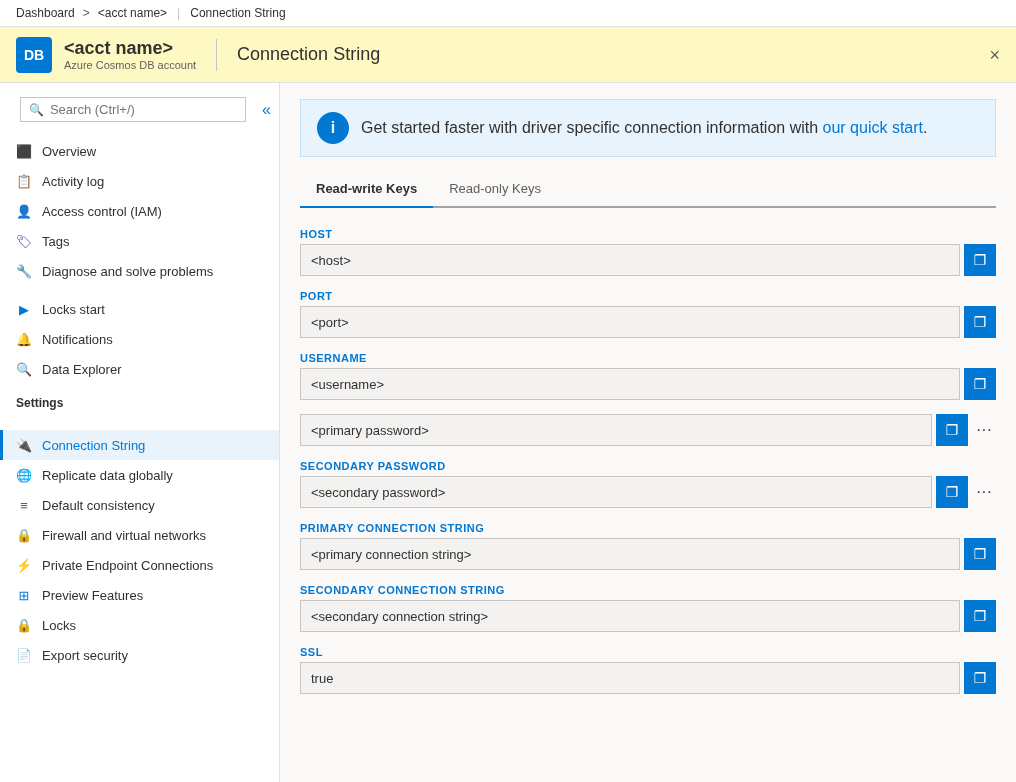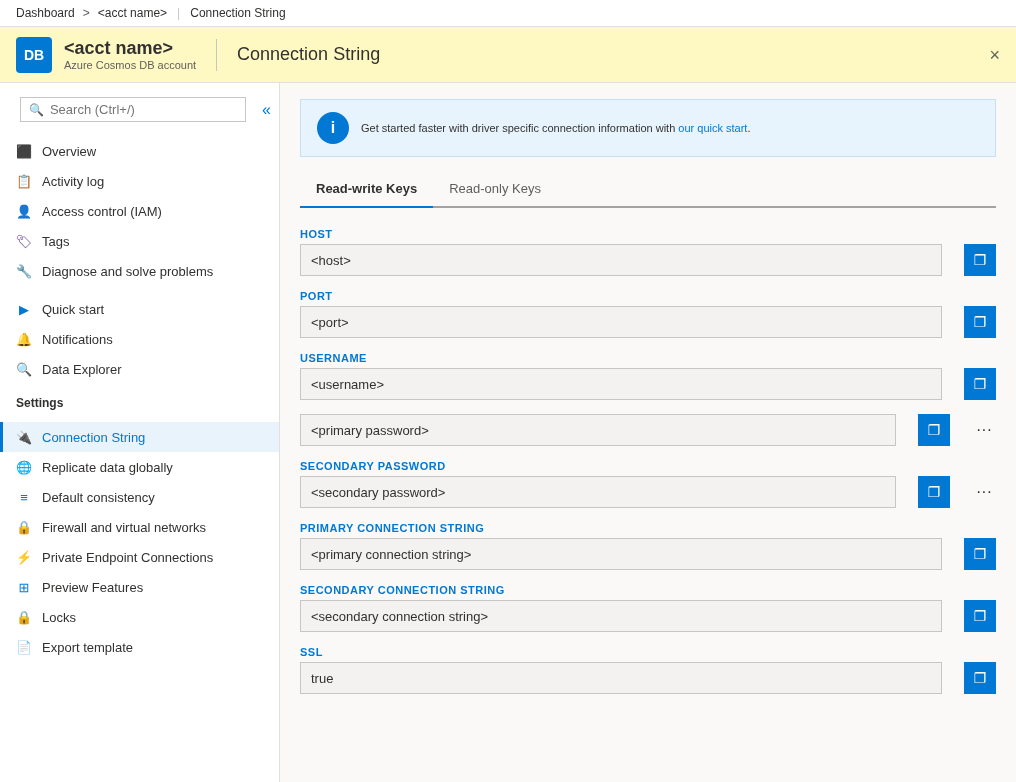--- a/index.html
+++ b/index.html
@@ -56,56 +56,56 @@
     .search-icon { color: #605e5c; margin-right: 6px; font-size: 12px; }
 
     .nav-item {
       display: flex; align-items: center; gap: 10px;
       padding: 7px 16px; cursor: pointer; color: #323130; font-size: 13px;
     }
     .nav-item.active { background: #e9f3fb; color: #0078d4; border-left: 3px solid #0078d4; padding-left: 13px; }
     .nav-item .nav-icon { width: 16px; height: 16px; display: flex; align-items: center; justify-content: center; flex-shrink: 0; }
 
     .section-header {
-      padding: 12px 16px 12px; font-size: 12px; font-weight: 600;
+      padding: 12px 16px 20px; font-size: 12px; font-weight: 600;
       color: #323130; text-transform: none;
     }
 
     
     .sidebar-scroll { flex: 1; overflow-y: auto; }
 
     
     .main { flex: 1; background: #faf9f8; overflow-y: auto; padding: 16px 20px; position: relative; }
 
     
     .info-banner {
       display: flex; align-items: center; gap: 12px;
       background: #e8f4fd; padding: 12px 16px; margin-bottom: 16px;
       border: 1px solid #c7e0f4;
     }
     .info-icon {
       width: 32px; height: 32px; background: #0078d4; border-radius: 50%;
       display: flex; align-items: center; justify-content: center;
       color: #fff; font-size: 16px; font-weight: bold; flex-shrink: 0;
     }
-    .info-text { font-size: 11px; color: #323130; }
+    .info-text { font-size: 16px; color: #323130; }
     .info-text a { color: #0078d4; text-decoration: none; }
 
     
     .tabs { display: flex; border-bottom: 2px solid #a3a3a3; margin-bottom: 20px; }
     .tab {
       padding: 8px 16px 10px; cursor: pointer; font-size: 13px; color: #605e5c;
       border-bottom: 2px solid transparent; margin-bottom: -2px;
     }
     .tab.active { color: #323130; font-weight: 600; border-bottom-color: #0078d4; }
 
     
     .field-group { margin-bottom: 14px; }
     .field-label { font-size: 11px; font-weight: 600; color: #0078d4; text-transform: uppercase; margin-bottom: 4px; letter-spacing: 0.5px; }
-    .field-row { display: flex; gap: 22px; }
+    .field-row { display: flex; gap: 4px; }
     .field-input {
       flex: 1; padding: 6px 10px; border: 1px solid #c8c6c4;
       background: #f3f2f1; font-size: 13px; color: #323130; outline: none;
       height: 32px;
     }
     .copy-btn {
       width: 32px; height: 32px; background: #0078d4; border: none;
       display: flex; align-items: center; justify-content: center;
       cursor: pointer; flex-shrink: 0; color: #fff; font-size: 14px;
     }
@@ -180,21 +180,21 @@
         </div>
         <div class="nav-item">
           <span class="nav-icon" style="color:#0078d4;">🔧</span>
           <span>Diagnose and solve problems</span>
         </div>
 
         <div style="height:8px;"></div>
 
         <div class="nav-item">
           <span class="nav-icon" style="color:#0078d4;">▶</span>
-          <span>Quick start</span>
+          <span>Locks start</span>
         </div>
         <div class="nav-item">
           <span class="nav-icon" style="color:#0078d4;">🔔</span>
           <span>Notifications</span>
         </div>
         <div class="nav-item">
           <span class="nav-icon" style="color:#0078d4;">🔍</span>
           <span>Data Explorer</span>
         </div>
 
@@ -223,21 +223,21 @@
         <div class="nav-item">
           <span class="nav-icon" style="color:#0078d4;">⊞</span>
           <span>Preview Features</span>
         </div>
         <div class="nav-item">
           <span class="nav-icon" style="color:#0078d4;">🔒</span>
           <span>Locks</span>
         </div>
         <div class="nav-item">
           <span class="nav-icon" style="color:#0078d4;">📄</span>
-          <span>Export template</span>
+          <span>Export security</span>
         </div>
       </div>
     </div>
 
     <div class="main">
 
       <div class="info-banner">
         <div class="info-icon">i</div>
         <div class="info-text">
           <span>Get started faster with driver specific connection information with </span><a href="#">our quick start</a><span>.</span>

